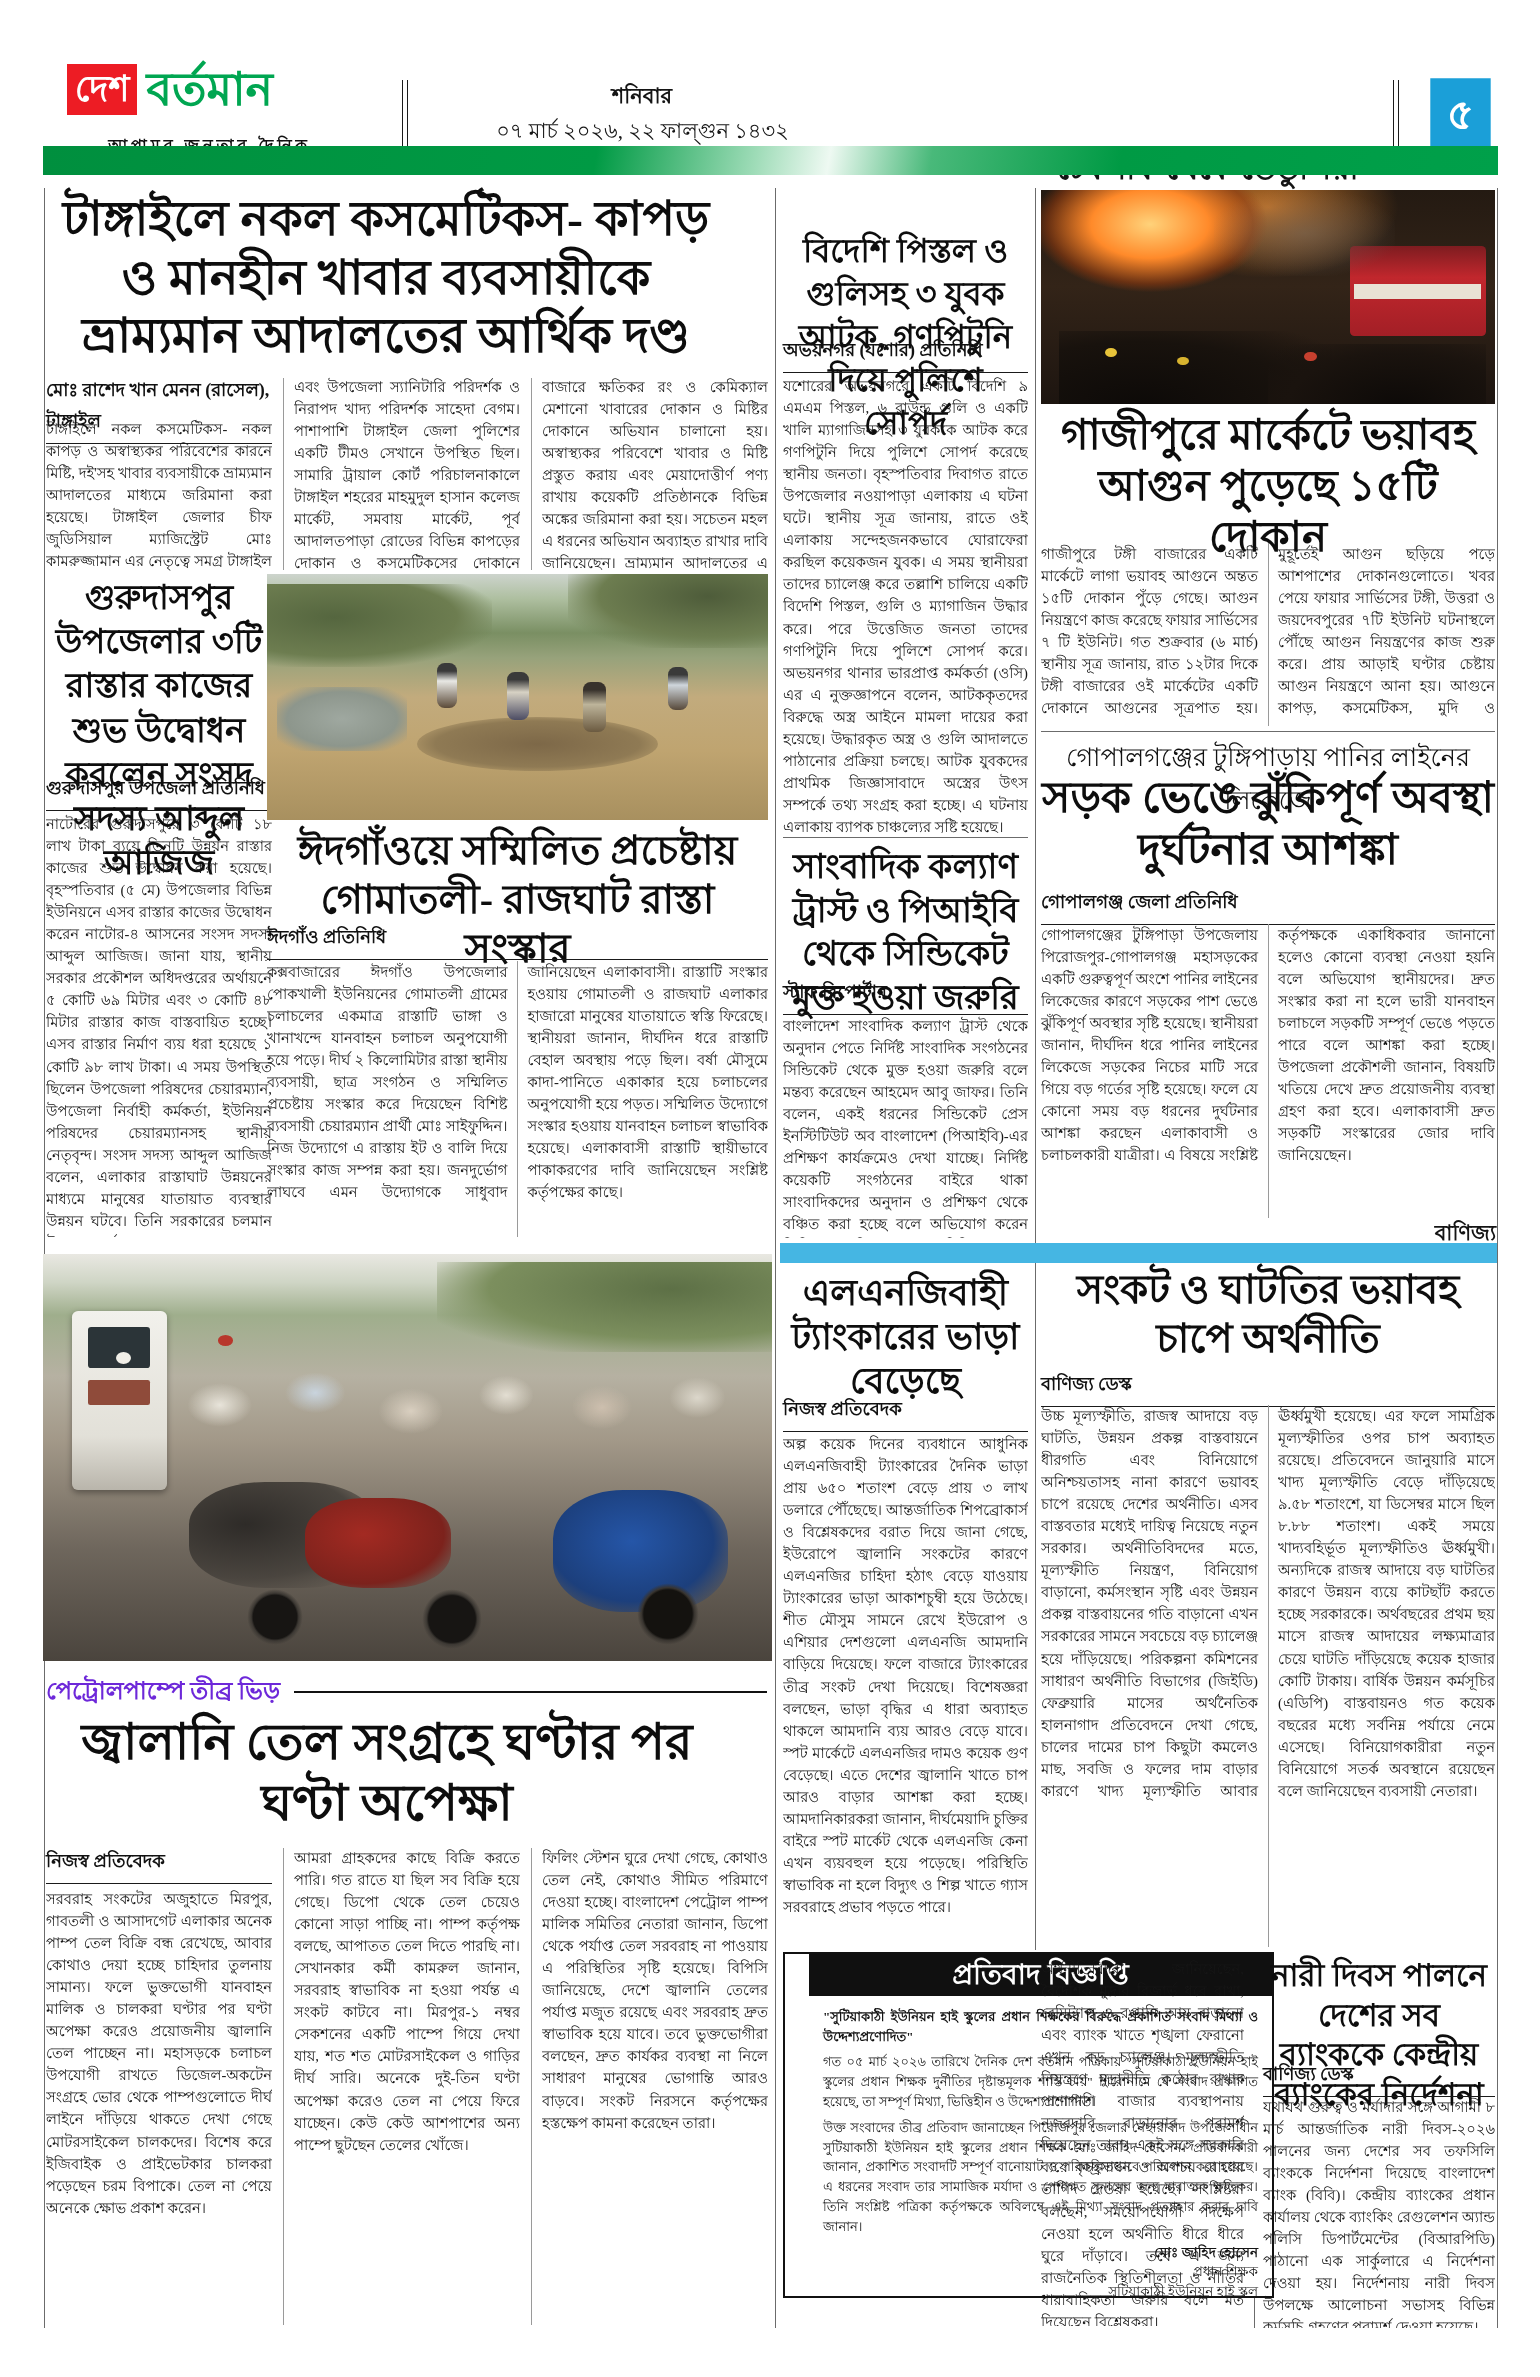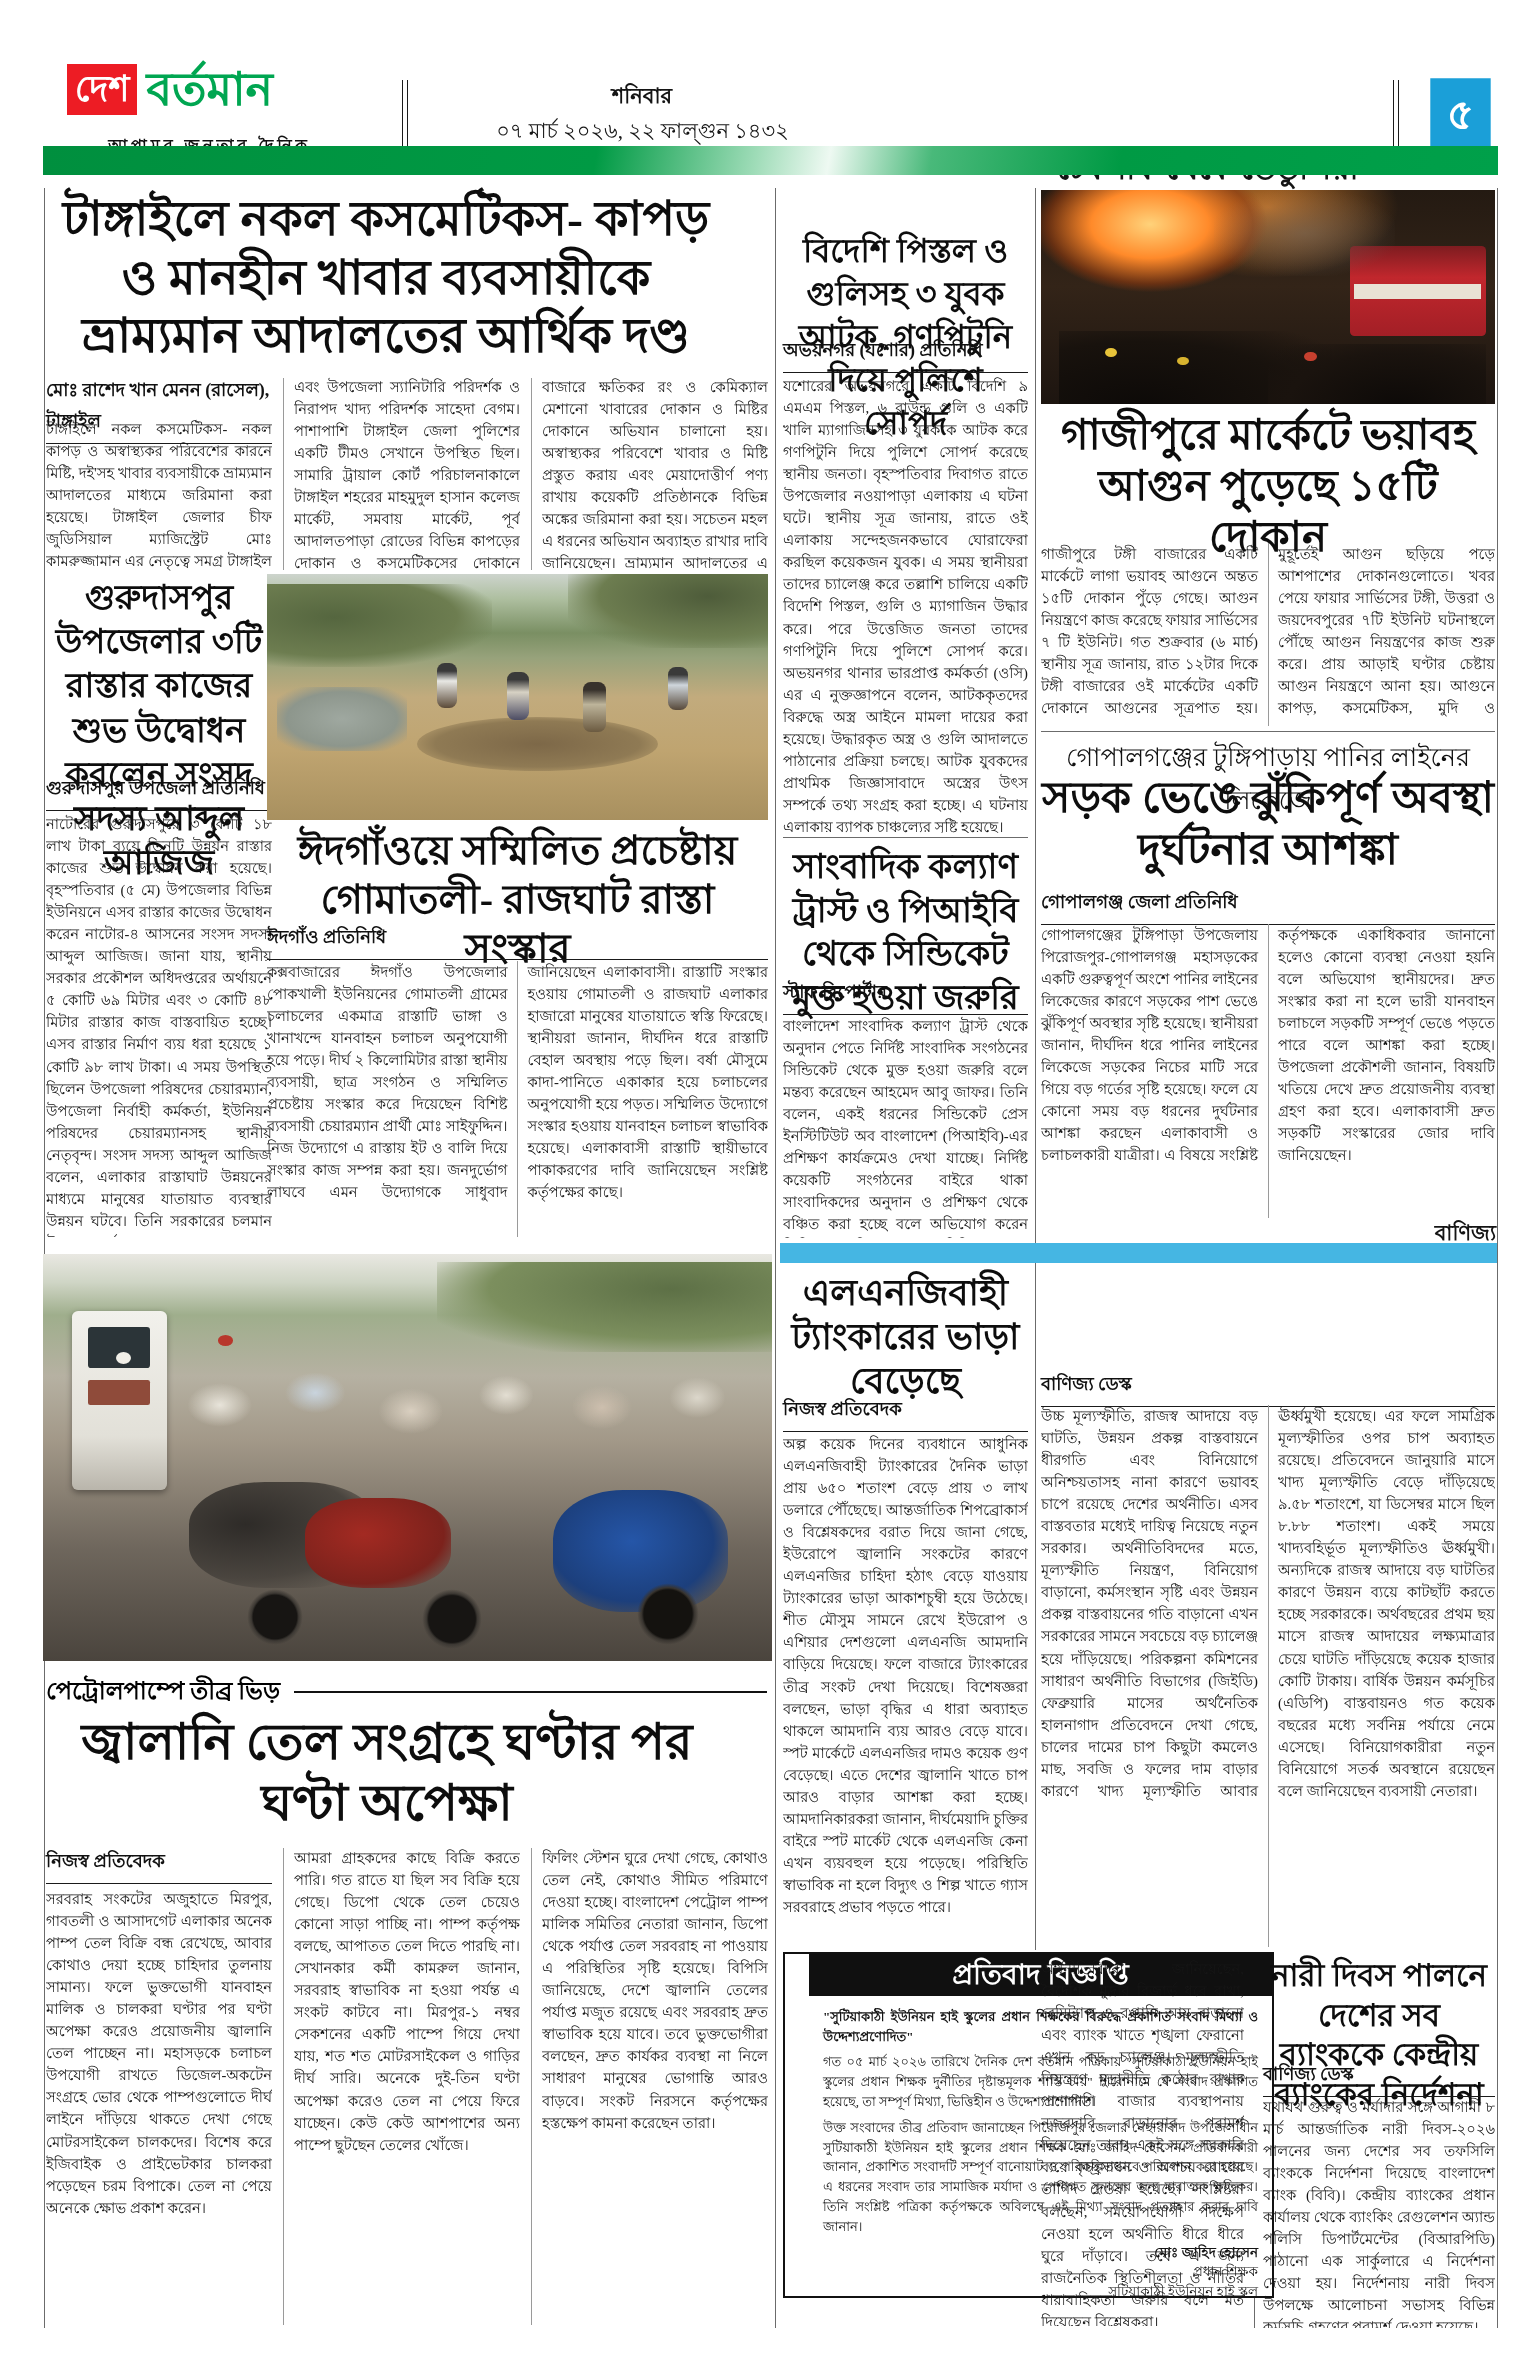--- a/index.html
+++ b/index.html
@@ -10,21 +10,21 @@
   .kicker{font-weight:bold;text-align:center;color:#111;}
   .byline{font-weight:bold;font-size:18px;border-bottom:1.5px solid #1a1a1a;padding-bottom:5.4px;color:#111;}
   .body-txt{font-size:14.7px;line-height:1.5;text-align:justify;overflow:hidden;color:#161616;}
   .cols2{column-count:2;column-gap:20px;column-rule:0.8px solid #9a9a9a;}
   .vrule{width:0.8px;background:#6b6b6b;}
   .hrule{height:0.8px;background:#6b6b6b;}
   .dbl{width:3.9px;border-left:1.5px solid #1a1a1a;border-right:1.5px solid #1a1a1a;}
   .photo{overflow:hidden;}
   .ph{position:absolute;}
   .cap-row{display:flex;align-items:center;gap:14px;}
-  .cap-txt{font-weight:bold;font-size:24px;white-space:nowrap;color:#000000;}
+  .cap-txt{font-weight:bold;font-size:24px;white-space:nowrap;color:#6d28d9;}
   .cap-line{flex:1;border-top:2.3px solid #111;height:0;}
   .protest-box{border:2.3px solid #111;background:#fff;}
   .protest-title{background:#101010;color:#fff;font-weight:bold;font-size:28px;
                  text-align:center;line-height:42px;height:42px;}
   .protest-body{padding:10.8px 14px;font-size:13px;line-height:1.52;text-align:justify;overflow:hidden;}
   .protest-body p{margin:0 0 6.2px 0;}
   .sig{text-align:right;line-height:1.45;font-size:13.5px;}
   .sig .nm{font-weight:bold;}
 </style>
 </head>
@@ -178,20 +178,21 @@
       <p>উক্ত সংবাদের তীব্র প্রতিবাদ জানাচ্ছেন পিরোজপুর জেলার নেছারাবাদ উপজেলাধীন সুটিয়াকাঠী ইউনিয়ন হাই স্কুলের প্রধান শিক্ষক মোঃ জাহিদ হোসেন। প্রতিবাদকারী জানান, প্রকাশিত সংবাদটি সম্পূর্ণ বানোয়াট ও পরিকল্পিতভাবে পরিবেশন করা হয়েছে। এ ধরনের সংবাদ তার সামাজিক মর্যাদা ও পেশাগত সুনামের জন্য মারাত্মক ক্ষতিকর। তিনি সংশ্লিষ্ট পত্রিকা কর্তৃপক্ষকে অবিলম্বে এই মিথ্যা সংবাদ প্রত্যাহার করার দাবি জানান।</p>
       <div class="sig">
         <div class="nm">মোঃ জাহিদ হোসেন</div>
         <div>প্রধান শিক্ষক</div>
         <div>সুটিয়াকাঠী ইউনিয়ন হাই স্কুল</div>
 
       </div>
     </div>
   </div>
 
+  <div class="abs hl" style="left:1041px;top:1266px;width:454px;height:99px;font-size:40px;">সংকট ও ঘাটতির ভয়াবহ চাপে অর্থনীতি</div>
   <div class="abs" style="left:1041px;top:1370px;width:454px;">
     <div class="byline">বাণিজ্য ডেস্ক</div>
   </div>
   <div class="abs body-txt cols2" style="left:1041px;top:1405px;width:454px;height:542px;">উচ্চ মূল্যস্ফীতি, রাজস্ব আদায়ে বড় ঘাটতি, উন্নয়ন প্রকল্প বাস্তবায়নে ধীরগতি এবং বিনিয়োগে অনিশ্চয়তাসহ নানা কারণে ভয়াবহ চাপে রয়েছে দেশের অর্থনীতি। এসব বাস্তবতার মধ্যেই দায়িত্ব নিয়েছে নতুন সরকার। অর্থনীতিবিদদের মতে, মূল্যস্ফীতি নিয়ন্ত্রণ, বিনিয়োগ বাড়ানো, কর্মসংস্থান সৃষ্টি এবং উন্নয়ন প্রকল্প বাস্তবায়নের গতি বাড়ানো এখন সরকারের সামনে সবচেয়ে বড় চ্যালেঞ্জ হয়ে দাঁড়িয়েছে। পরিকল্পনা কমিশনের সাধারণ অর্থনীতি বিভাগের (জিইডি) ফেব্রুয়ারি মাসের অর্থনৈতিক হালনাগাদ প্রতিবেদনে দেখা গেছে, চালের দামের চাপ কিছুটা কমলেও মাছ, সবজি ও ফলের দাম বাড়ার কারণে খাদ্য মূল্যস্ফীতি আবার ঊর্ধ্বমুখী হয়েছে। এর ফলে সামগ্রিক মূল্যস্ফীতির ওপর চাপ অব্যাহত রয়েছে। প্রতিবেদনে জানুয়ারি মাসে খাদ্য মূল্যস্ফীতি বেড়ে দাঁড়িয়েছে ৯.৫৮ শতাংশে, যা ডিসেম্বর মাসে ছিল ৮.৮৮ শতাংশ। একই সময়ে খাদ্যবহির্ভূত মূল্যস্ফীতিও ঊর্ধ্বমুখী। অন্যদিকে রাজস্ব আদায়ে বড় ঘাটতির কারণে উন্নয়ন ব্যয়ে কাটছাঁট করতে হচ্ছে সরকারকে। অর্থবছরের প্রথম ছয় মাসে রাজস্ব আদায়ের লক্ষ্যমাত্রার চেয়ে ঘাটতি দাঁড়িয়েছে কয়েক হাজার কোটি টাকায়। বার্ষিক উন্নয়ন কর্মসূচির (এডিপি) বাস্তবায়নও গত কয়েক বছরের মধ্যে সর্বনিম্ন পর্যায়ে নেমে এসেছে। বিনিয়োগকারীরা নতুন বিনিয়োগে সতর্ক অবস্থানে রয়েছেন বলে জানিয়েছেন ব্যবসায়ী নেতারা।</div>
   <div class="abs body-txt" style="left:1041px;top:1958px;width:203px;height:368px;">অর্থনীতিবিদরা জানিয়েছেন, বৈদেশিক মুদ্রার রিজার্ভ ধরে রাখা, রেমিট্যান্স ও রপ্তানি আয় বাড়ানো এবং ব্যাংক খাতে শৃঙ্খলা ফেরানো এখন বড় চ্যালেঞ্জ। মূল্যস্ফীতি নিয়ন্ত্রণে মুদ্রানীতি কঠোর রাখার পাশাপাশি বাজার ব্যবস্থাপনায় নজরদারি বাড়ানোর পরামর্শ দিয়েছেন তারা। একই সঙ্গে সরকারি ব্যয়ে কৃচ্ছ্রসাধন ও অপচয় রোধের তাগিদ দেওয়া হয়েছে। সংশ্লিষ্টরা বলছেন, সময়োপযোগী পদক্ষেপ নেওয়া হলে অর্থনীতি ধীরে ধীরে ঘুরে দাঁড়াবে। তবে এ জন্য রাজনৈতিক স্থিতিশীলতা ও নীতির ধারাবাহিকতা জরুরি বলে মত দিয়েছেন বিশ্লেষকরা।</div>
 
   <div class="abs hl" style="left:1263px;top:1956px;width:232px;height:99px;font-size:31px;line-height:1.28;">নারী দিবস পালনে দেশের সব ব্যাংককে কেন্দ্রীয় ব্যাংকের নির্দেশনা</div>
   <div class="abs" style="left:1263px;top:2060px;width:232px;">
     <div class="byline">বাণিজ্য ডেস্ক</div>
   </div>

